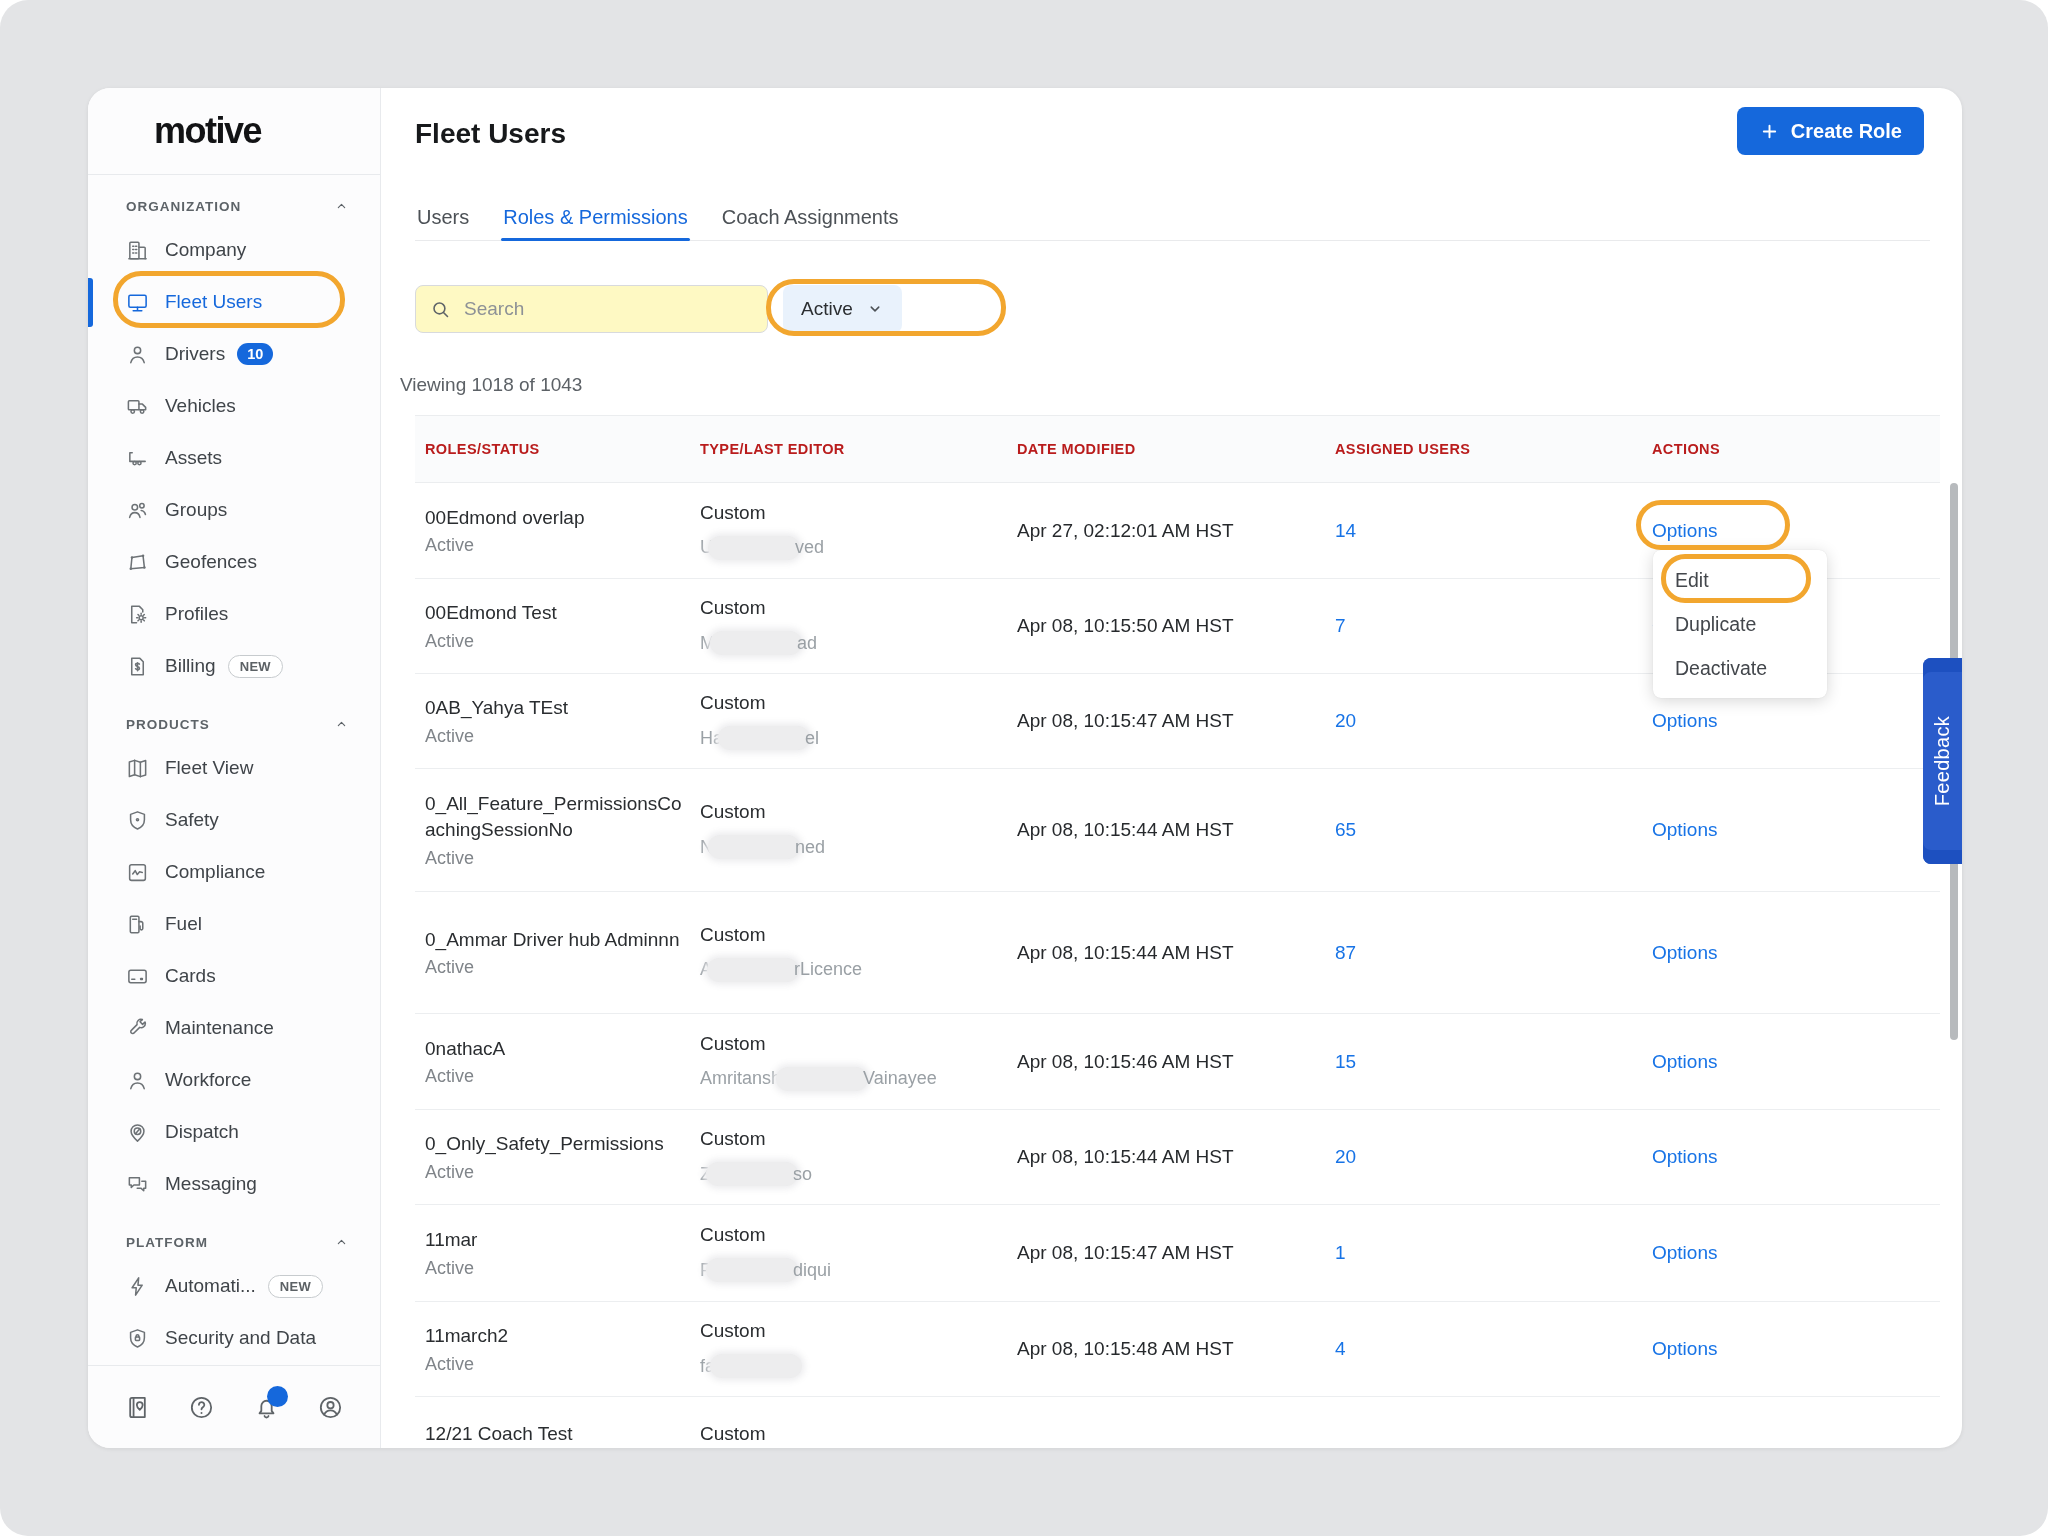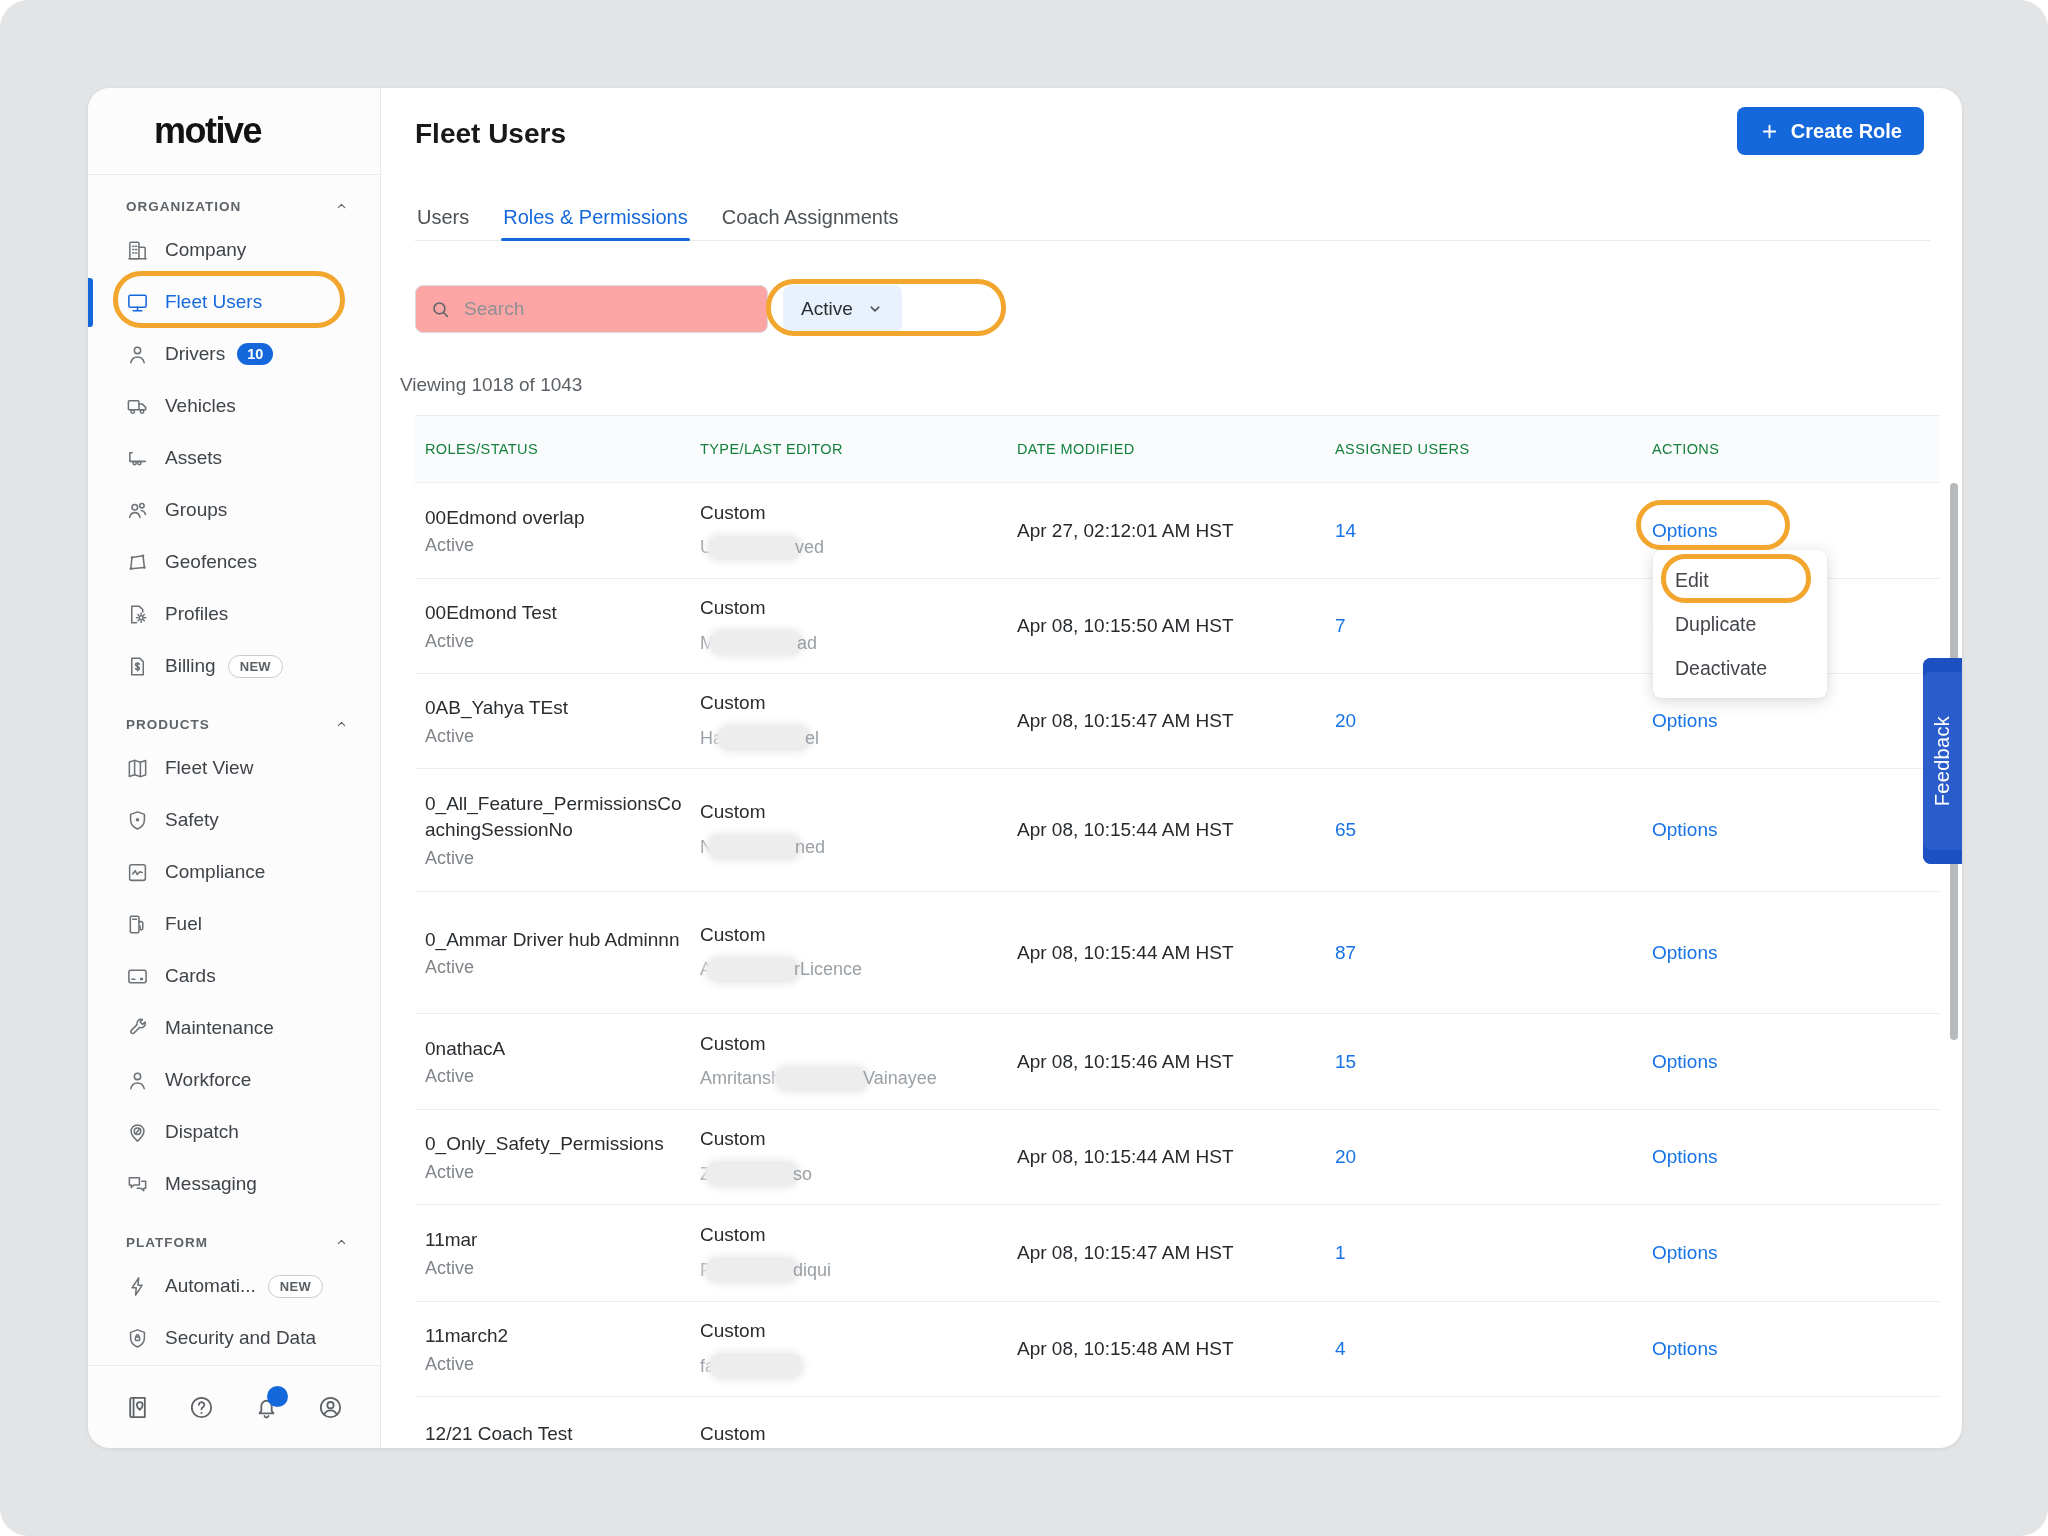--- a/index.html
+++ b/index.html
@@ -39,34 +39,34 @@
   .create-btn{position:absolute;right:38px;top:19px;height:48px;display:flex;align-items:center;gap:11px;
     background:#1568dc;color:#fff;border:none;border-radius:8px;padding:0 22px;font-size:20px;font-weight:600;
     font-family:inherit;cursor:pointer;}
   .create-btn .ic{color:#fff;width:21px;height:21px;}
   .tabs{position:absolute;left:35px;right:32px;top:106px;height:46px;border-bottom:1px solid #e9eaec;
     display:flex;gap:30px;font-size:20px;color:#4c5156;}
   .tab{display:flex;align-items:center;position:relative;padding:0 2px;cursor:pointer;white-space:nowrap;}
   .tab.active{color:#1568dc;font-weight:500;}
   .tab.active::after{content:"";position:absolute;left:0;right:0;bottom:-1px;height:3.5px;background:#1568dc;border-radius:2px;}
   .search-box{position:absolute;left:35px;top:197px;width:353px;height:48px;border:1px solid #d8dadd;border-radius:8px;
-    display:flex;align-items:center;gap:11px;padding:0 14px;background:#fca5a5;box-sizing:border-box;}
+    display:flex;align-items:center;gap:11px;padding:0 14px;background:#fef9c3;box-sizing:border-box;}
   .search-box .ic{width:21px;height:21px;color:#5f6468;}
   .search-box input{border:none;outline:none;flex:1;font-size:19px;color:#2c2f33;font-family:inherit;background:transparent;}
   .search-box input::placeholder{color:#8d9196;}
   .filter-chip{position:absolute;left:403px;top:197px;height:48px;border-radius:8px;background:#e9f2fc;
     display:flex;align-items:center;gap:13px;padding:0 18px;font-size:19px;color:#2b2e31;cursor:pointer;box-sizing:border-box;}
   .filter-chip .ic{width:18px;height:18px;color:#4c5156;}
   .summary{position:absolute;left:20px;top:286px;font-size:19px;color:#5c6166;}
 
   
   .table{position:absolute;left:35px;top:327px;width:1525px;}
   .thead,.trow{display:grid;grid-template-columns:275px 317px 318px 317px 1fr;align-items:center;padding-left:10px;}
   .thead{height:66px;background:#fafbfc;border-top:1px solid #ebedef;border-bottom:1px solid #ebedef;
-    font-size:14.5px;font-weight:400;color:#15803d;letter-spacing:.4px;}
+    font-size:14.5px;font-weight:700;color:#b91c1c;letter-spacing:.4px;}
   .trow{border-bottom:1px solid #eceef0;}
   .rname{font-size:19px;color:#2a2d30;line-height:1.35;overflow-wrap:anywhere;padding-right:16px;}
   .rstatus{font-size:18px;color:#80858a;margin-top:5px;}
   .rtype{font-size:19px;color:#2a2d30;}
   .editor{font-size:18px;color:#9aa0a5;margin-top:12px;display:flex;align-items:center;filter:blur(.5px);white-space:nowrap;}
   .blur-pill{display:inline-block;width:92px;height:24px;border-radius:12px;background:#ededee;
     box-shadow:0 0 6px 3px rgba(236,236,238,.95);margin:0 -5px;}
   .rdate{font-size:19px;color:#26292c;}
   .rusers{font-size:19px;color:#1773e6;cursor:pointer;}
   .roptions{font-size:19px;color:#1773e6;cursor:pointer;}

